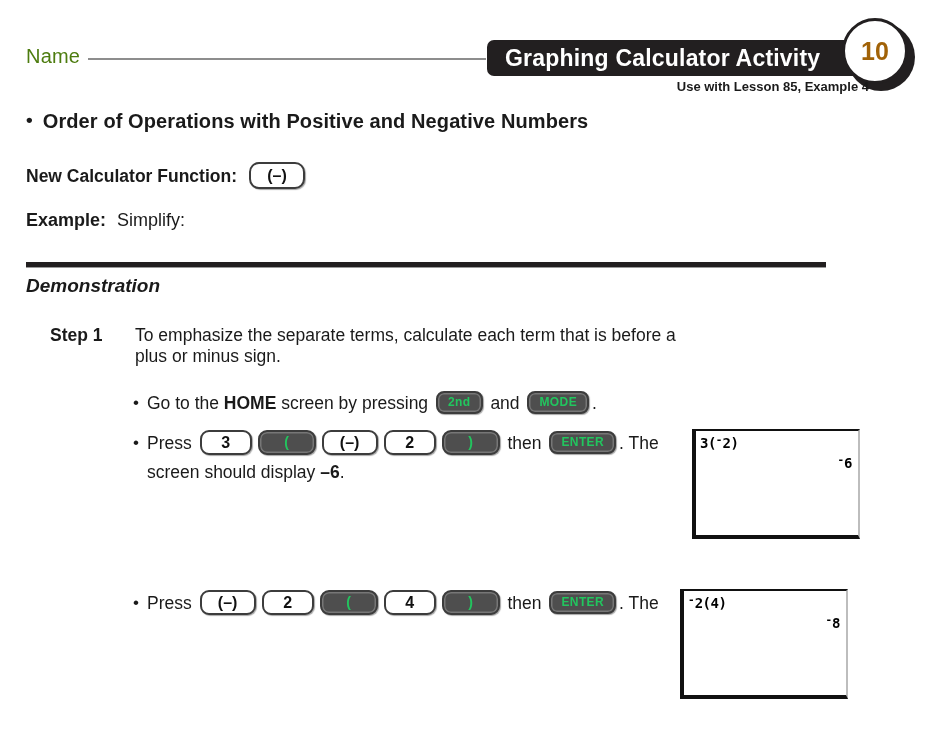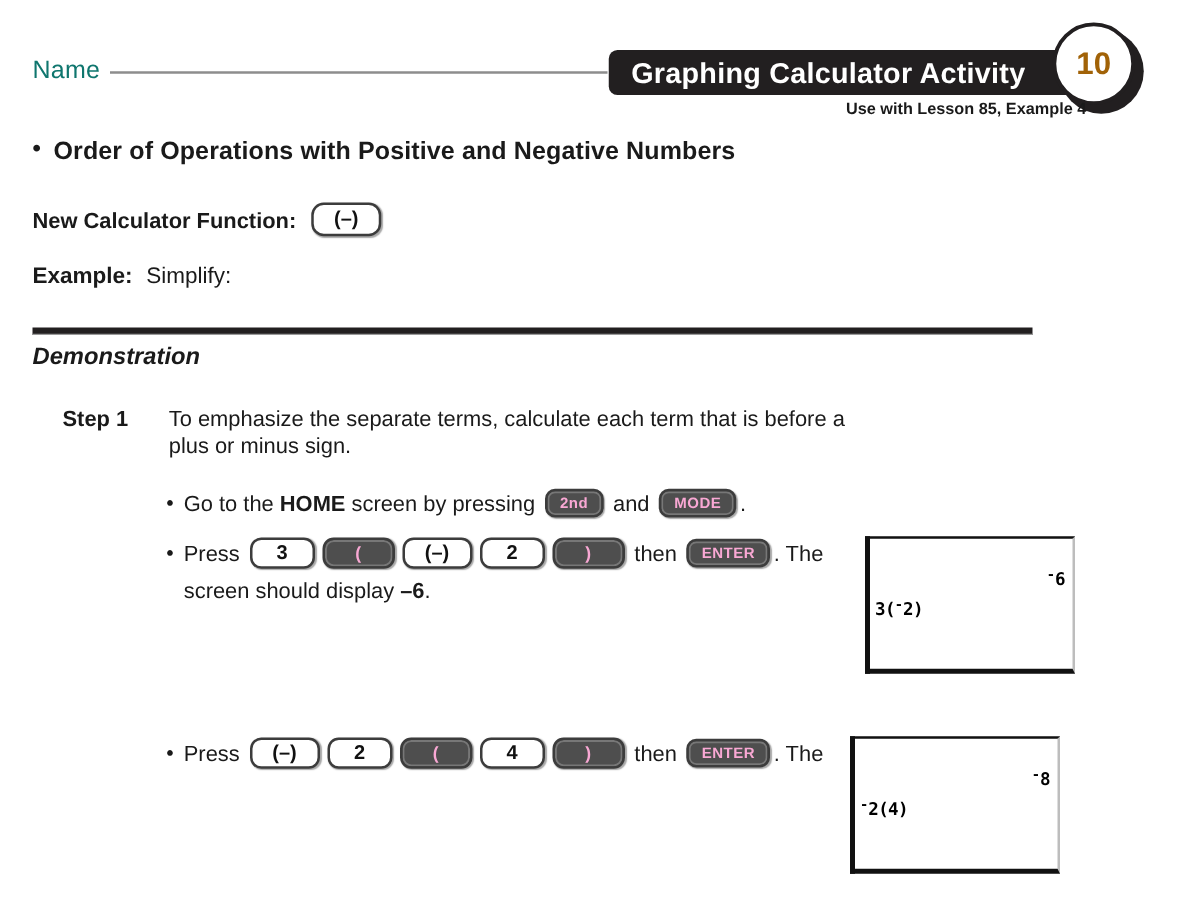--- a/index.html
+++ b/index.html
@@ -20,21 +20,21 @@
   #name-row {
     position: absolute;
     left: 26px;
     top: 45px;
     display: flex;
     align-items: baseline;
     width: 460px;
   }
   #name-label {
     font-size: 20px;
-    color: #0f766e;
+    color: #4d7c0f;
     letter-spacing: .2px;
     white-space: nowrap;
   }
   #name-rule {
     flex: 1;
     margin-left: 8px;
     border-bottom: 2px solid #8d8d8d;
     height: 0;
     position: relative;
     top: -3px;
@@ -248,21 +248,21 @@
   }
   .key-light {
     background: #ffffff;
     border: 2px solid #3c3c3c;
     color: #111111;
     box-shadow: 0 0 0 1.5px #ffffff inset, 1px 1px 1px rgba(0,0,0,.35);
   }
   .key-dark {
     background: #4e4e4e;
     border: 2px solid #3c3c3c;
-    color: #f9a8d4;
+    color: #22c55e;
     box-shadow: 0 0 0 1.5px #777 inset, 1px 1px 1px rgba(0,0,0,.35);
   }
   .key-num {
     width: 52px;
     height: 25px;
     line-height: 21px;
     font-size: 16px;
   }
   .key-neg {
     width: 56px;
@@ -309,21 +309,20 @@
   }
   #screen-1 { left: 692px; top: 429px; }
   #screen-2 { left: 680px; top: 589px; }
   .scr-entry {
     position: absolute;
     left: 4px;
     top: 2px;
     font-weight: bold;
     letter-spacing: -0.5px;
     color: #000;
-    margin-top: 44px;
   }
   .scr-result {
     position: absolute;
     right: 6px;
     top: 22px;
     font-weight: bold;
     letter-spacing: -0.5px;
     color: #000;
   }
   .neg-sup {

